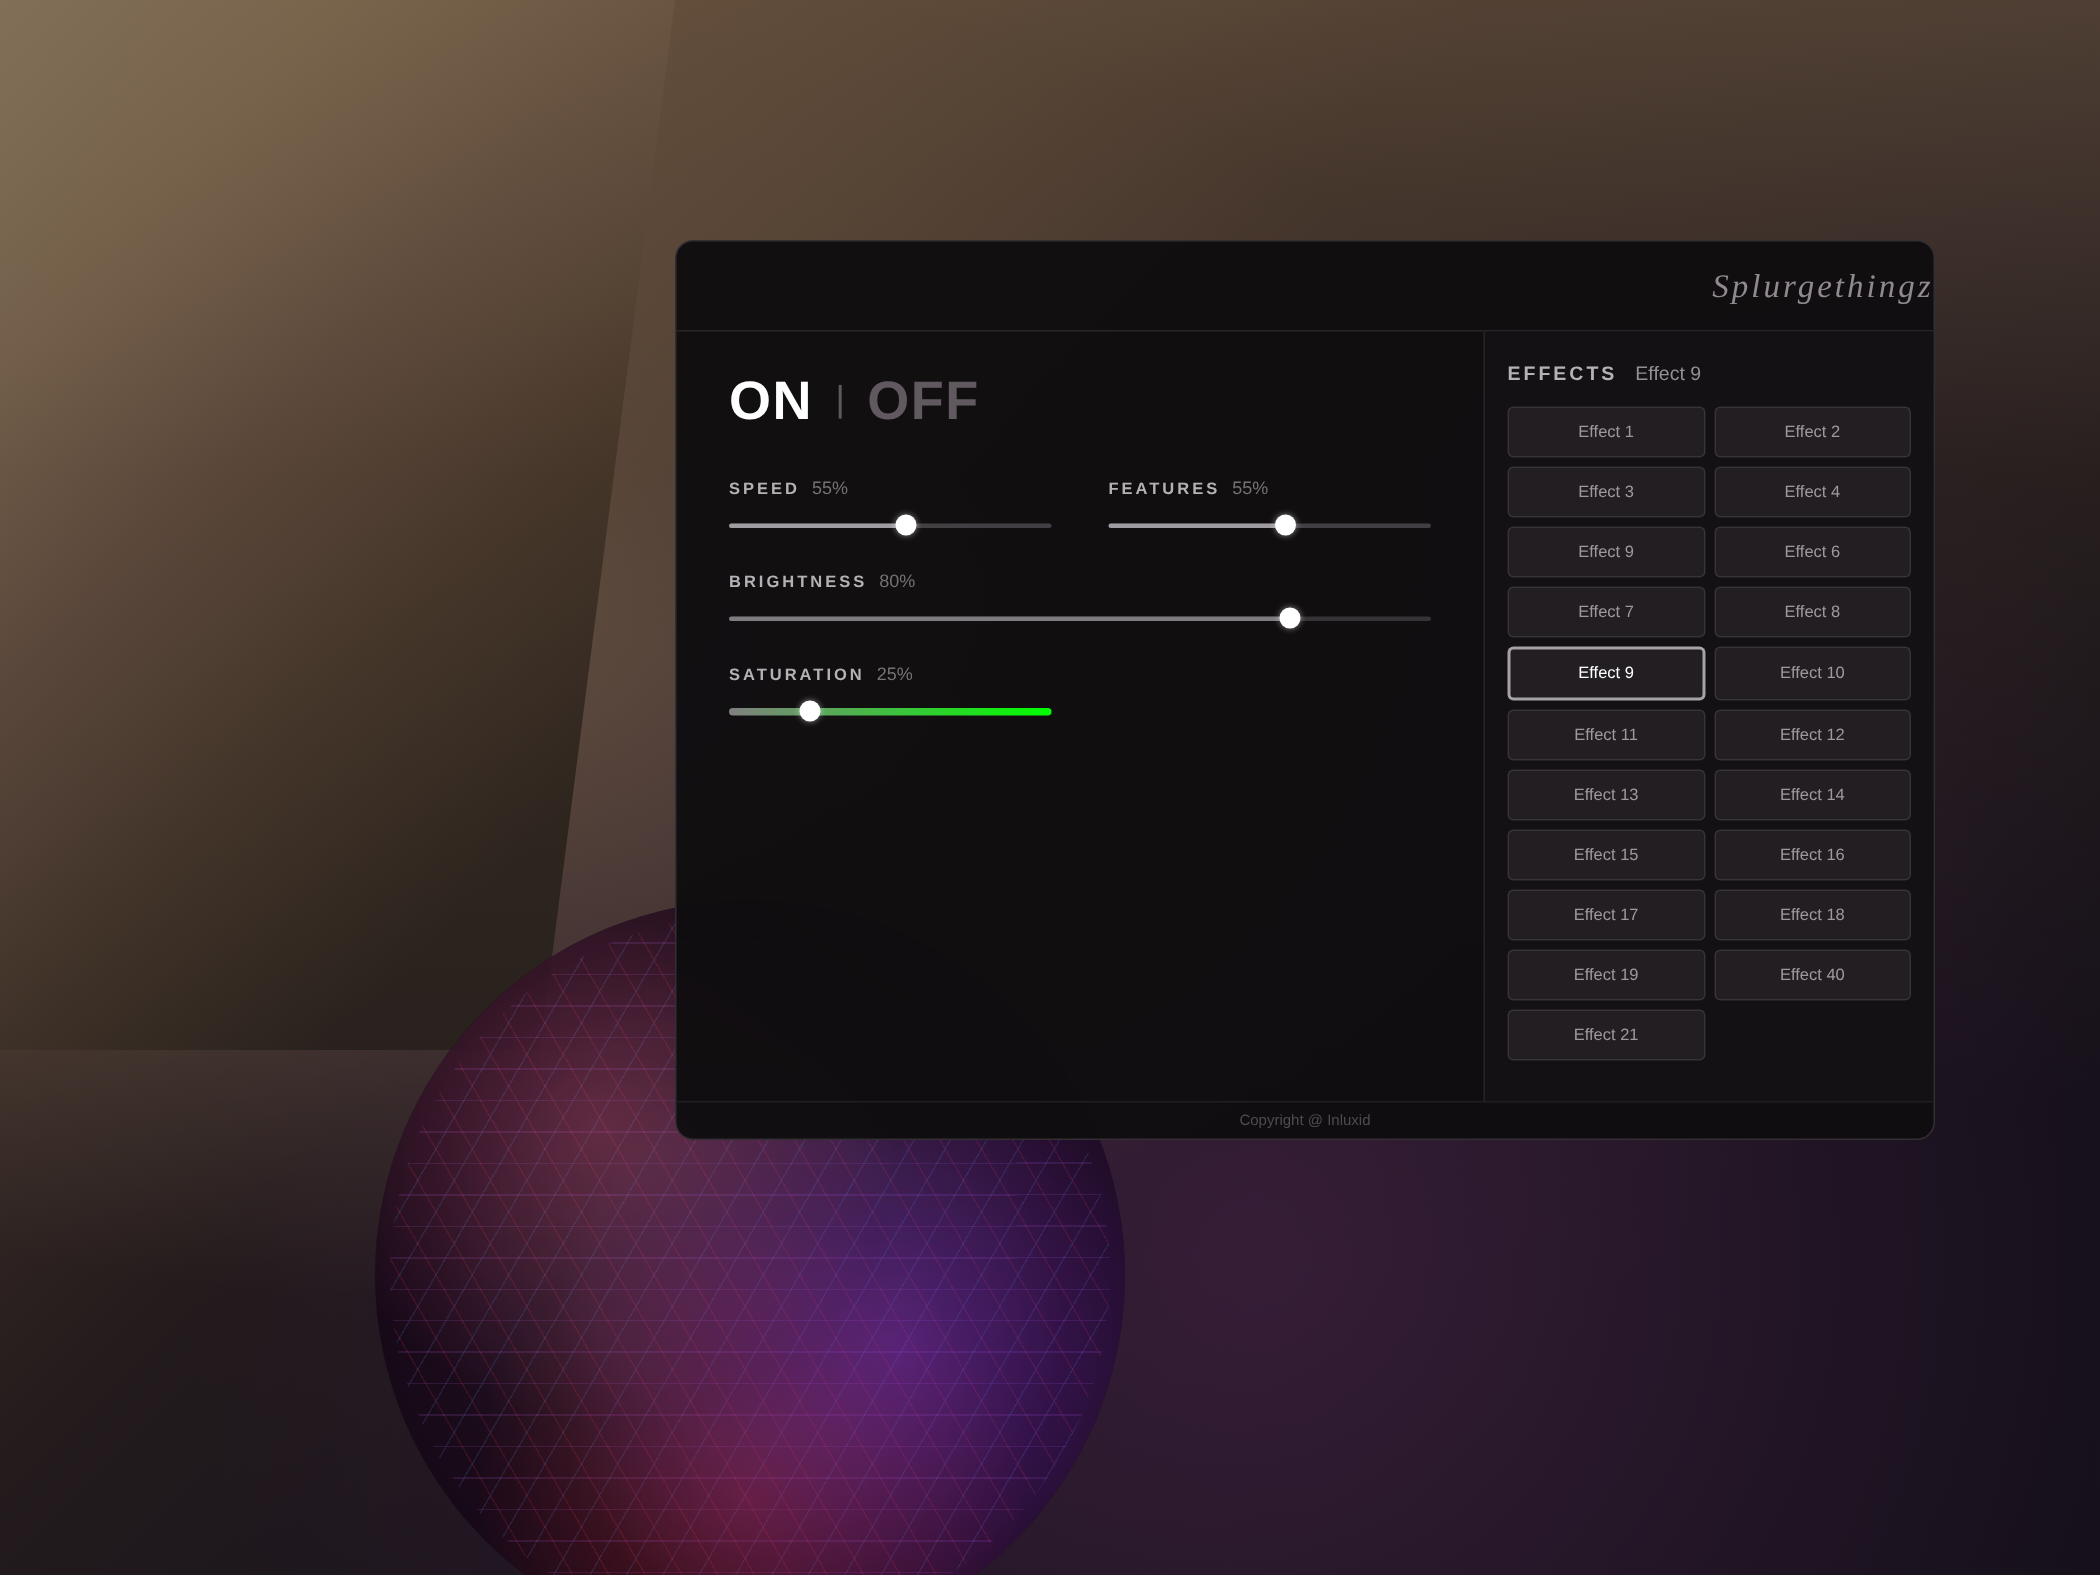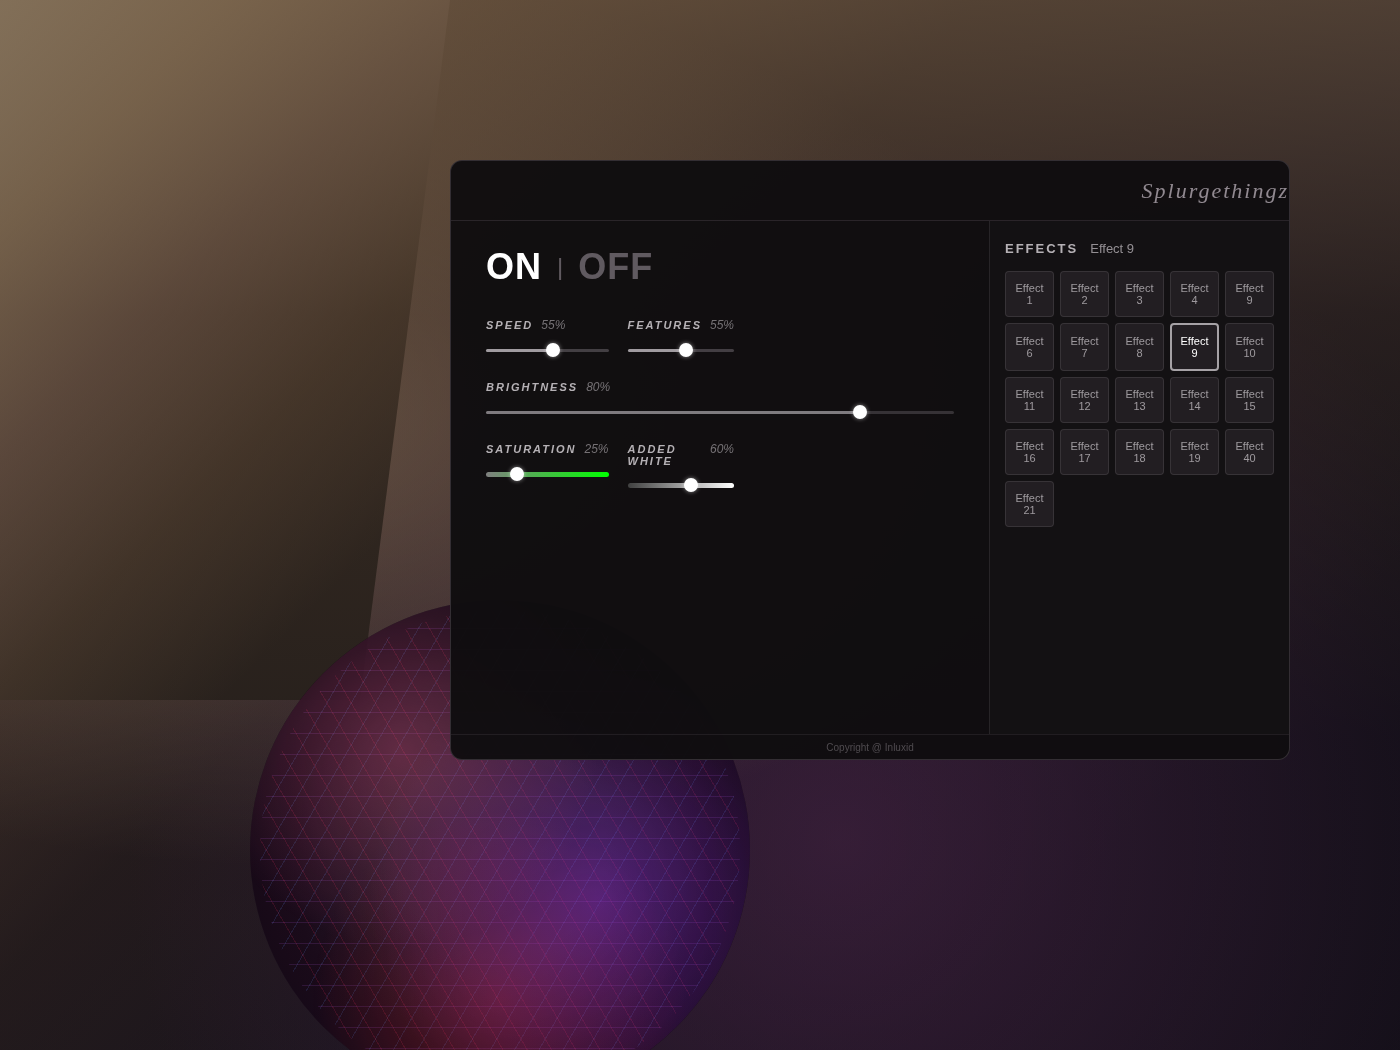--- a/index.html
+++ b/index.html
@@ -150,23 +150,22 @@
       font-weight: 100;
     }
 
     .power-btn-off {
       color: rgba(150,140,150,0.6);
     }
 
     
     .sliders-grid {
       display: grid;
-      grid-template-columns: 1fr 1fr 1fr 1fr;
-      gap: 20px 19px;
-      font-style: italic;
+      grid-template-columns: 1fr 1fr;
+      gap: 20px 38px;
     }
 
     .slider-group {
       display: flex;
       flex-direction: column;
       gap: 8px;
     }
 
     .slider-group.full-width {
       grid-column: 1 / -1;
@@ -293,21 +292,21 @@
       text-transform: uppercase;
     }
 
     .effects-current {
       font-size: 13px;
       color: rgba(180,175,180,0.8);
     }
 
     .effects-grid {
       display: grid;
-      grid-template-columns: 1fr 1fr 1fr 1fr 1fr;
+      grid-template-columns: 1fr 1fr;
       gap: 6px;
     }
 
     .effect-btn {
       padding: 10px 6px;
       background: rgba(35, 32, 35, 0.95);
       border: 1px solid rgba(70,65,70,0.6);
       border-radius: 4px;
       color: rgba(180,175,180,0.85);
       font-size: 11px;
@@ -406,31 +405,20 @@
             <span class="slider-label-text">SATURATION</span>
             <span class="slider-value">25%</span>
           </div>
           <div class="slider-track-container">
             <div class="sat-track slider-track" style="height:5px;">
               <div class="slider-thumb" style="left:25%"></div>
             </div>
           </div>
         </div>
 
-        <div class="slider-group">
-          <div class="slider-label">
-            <span class="slider-label-text">ADDED WHITE</span>
-            <span class="slider-value">60%</span>
-          </div>
-          <div class="slider-track-container">
-            <div class="white-track slider-track" style="height:5px;">
-              <div class="slider-thumb" style="left:60%"></div>
-            </div>
-          </div>
-        </div>
 
       </div>
     </div>
 
     <div class="effects-panel">
       <div class="effects-header">
         <span class="effects-title">EFFECTS</span>
         <span class="effects-current">Effect 9</span>
       </div>
       <div class="effects-grid" id="effects-grid">

